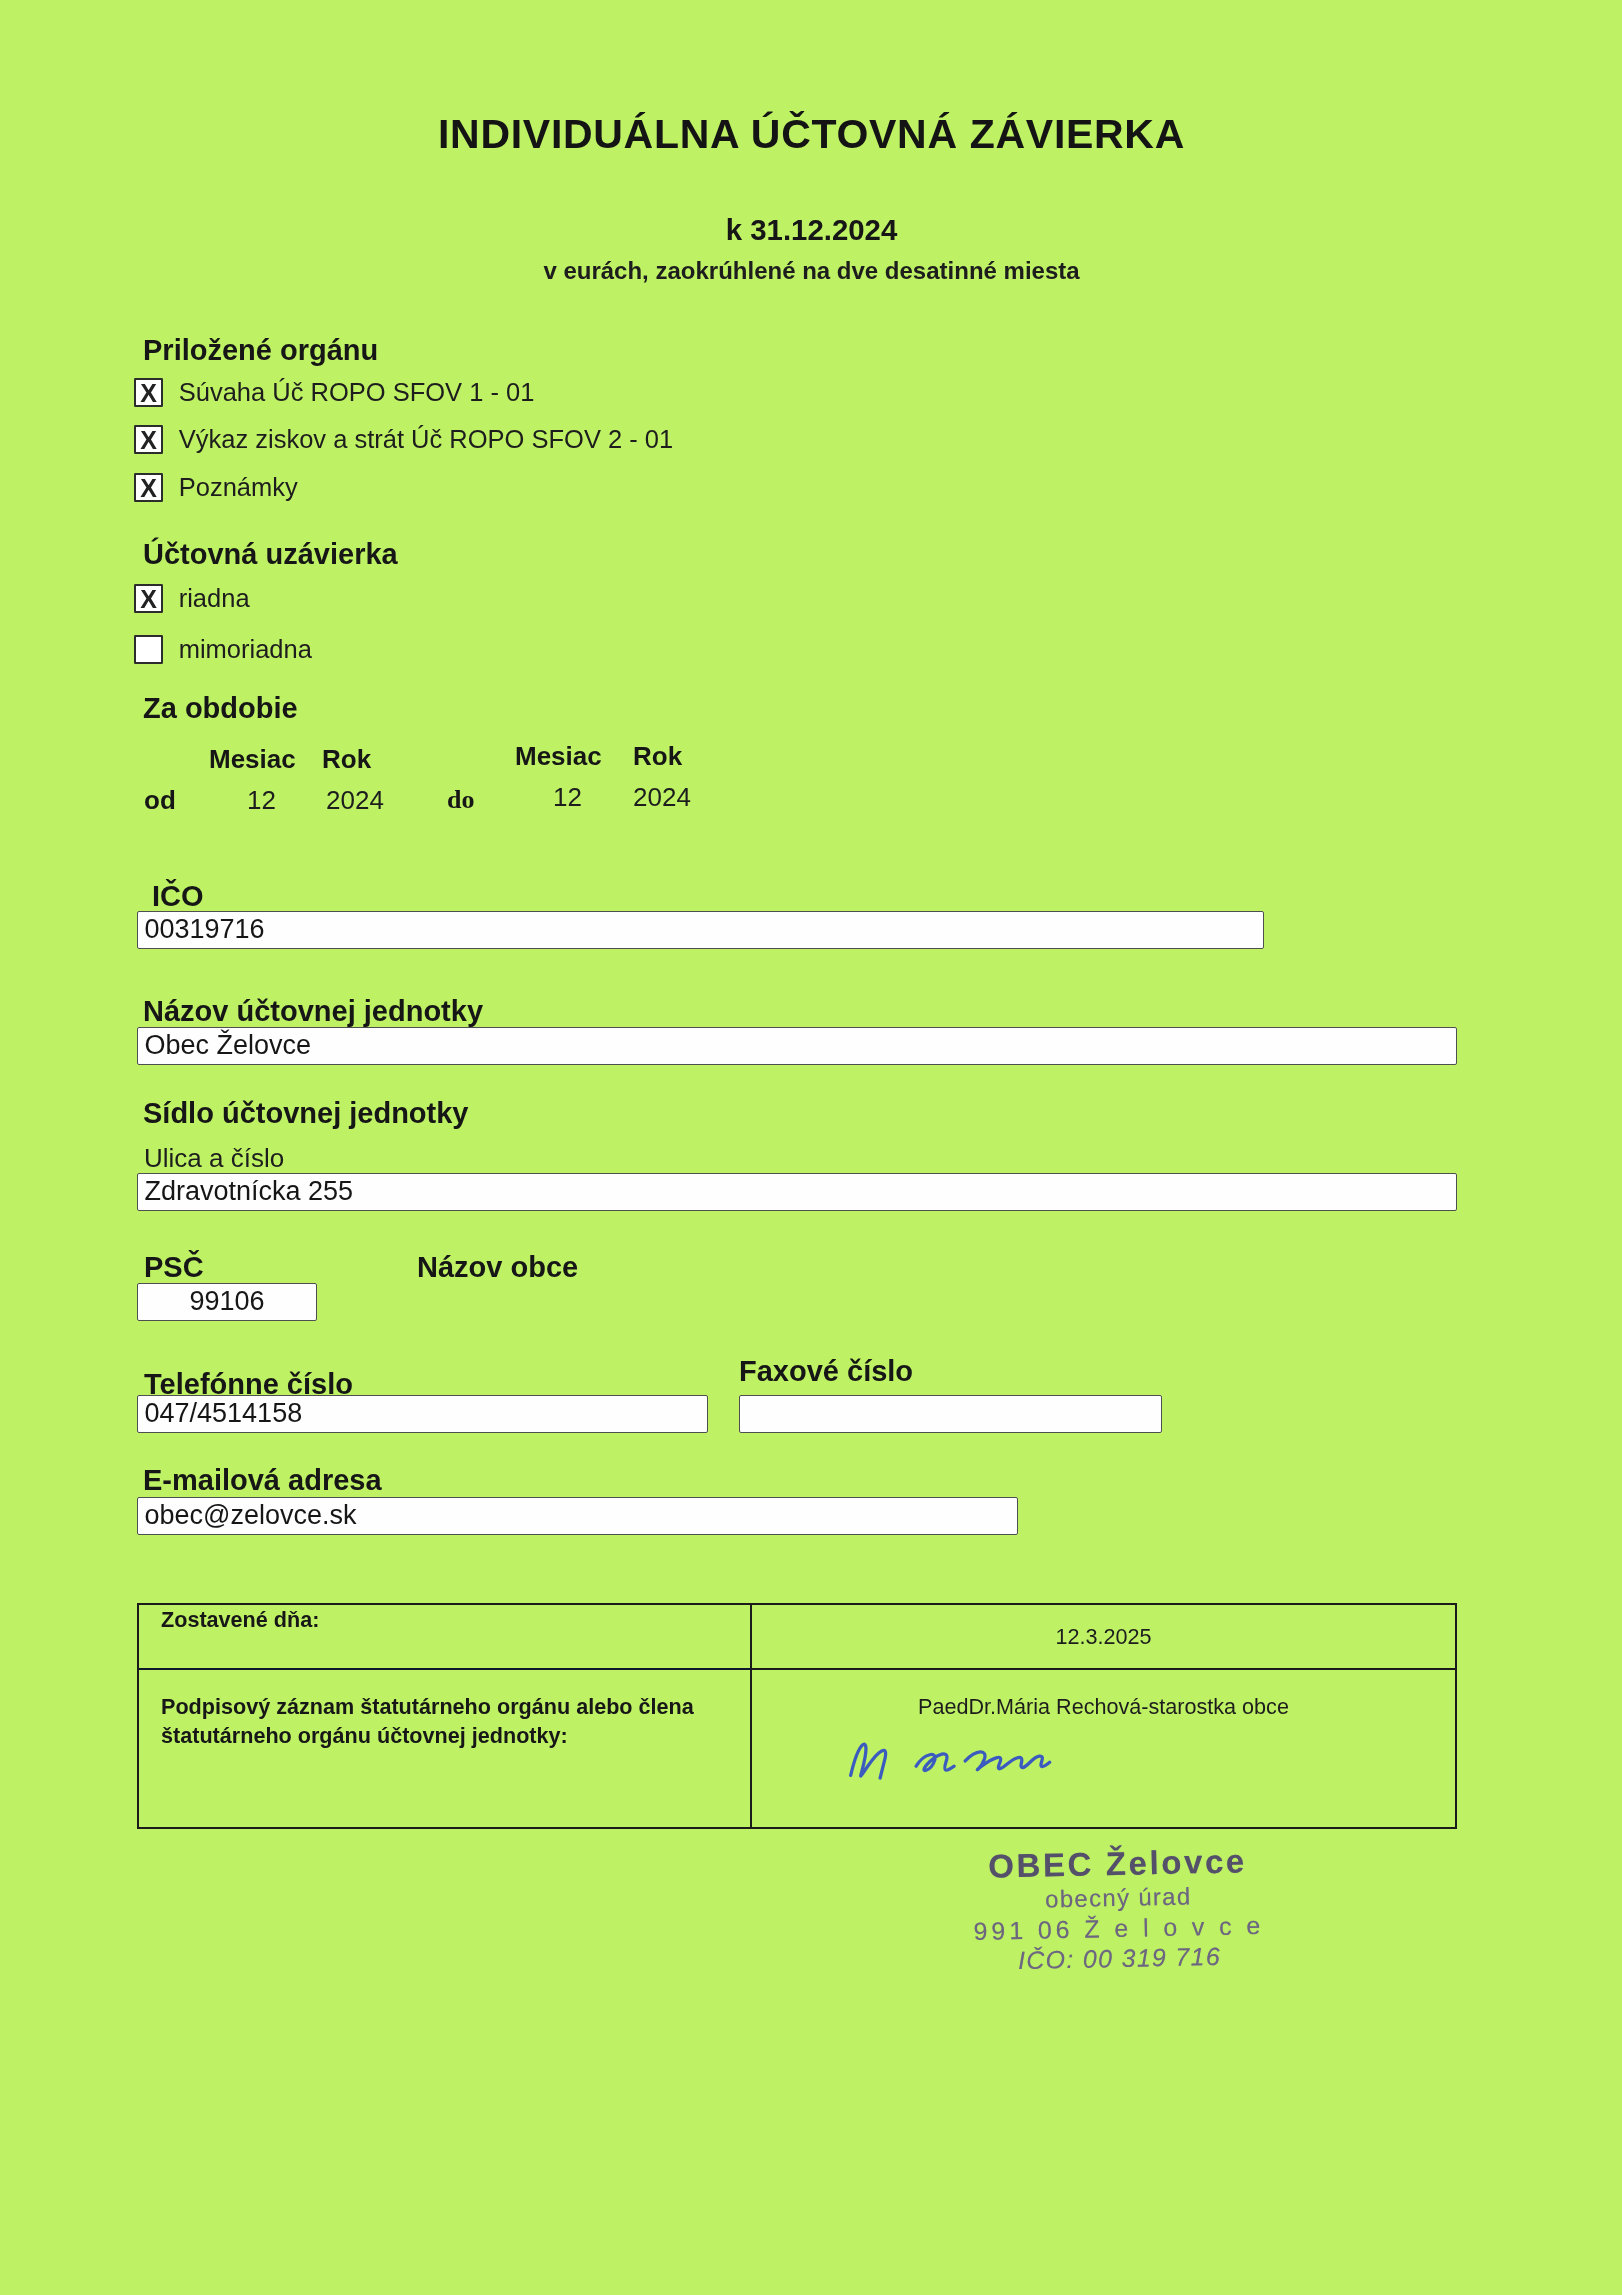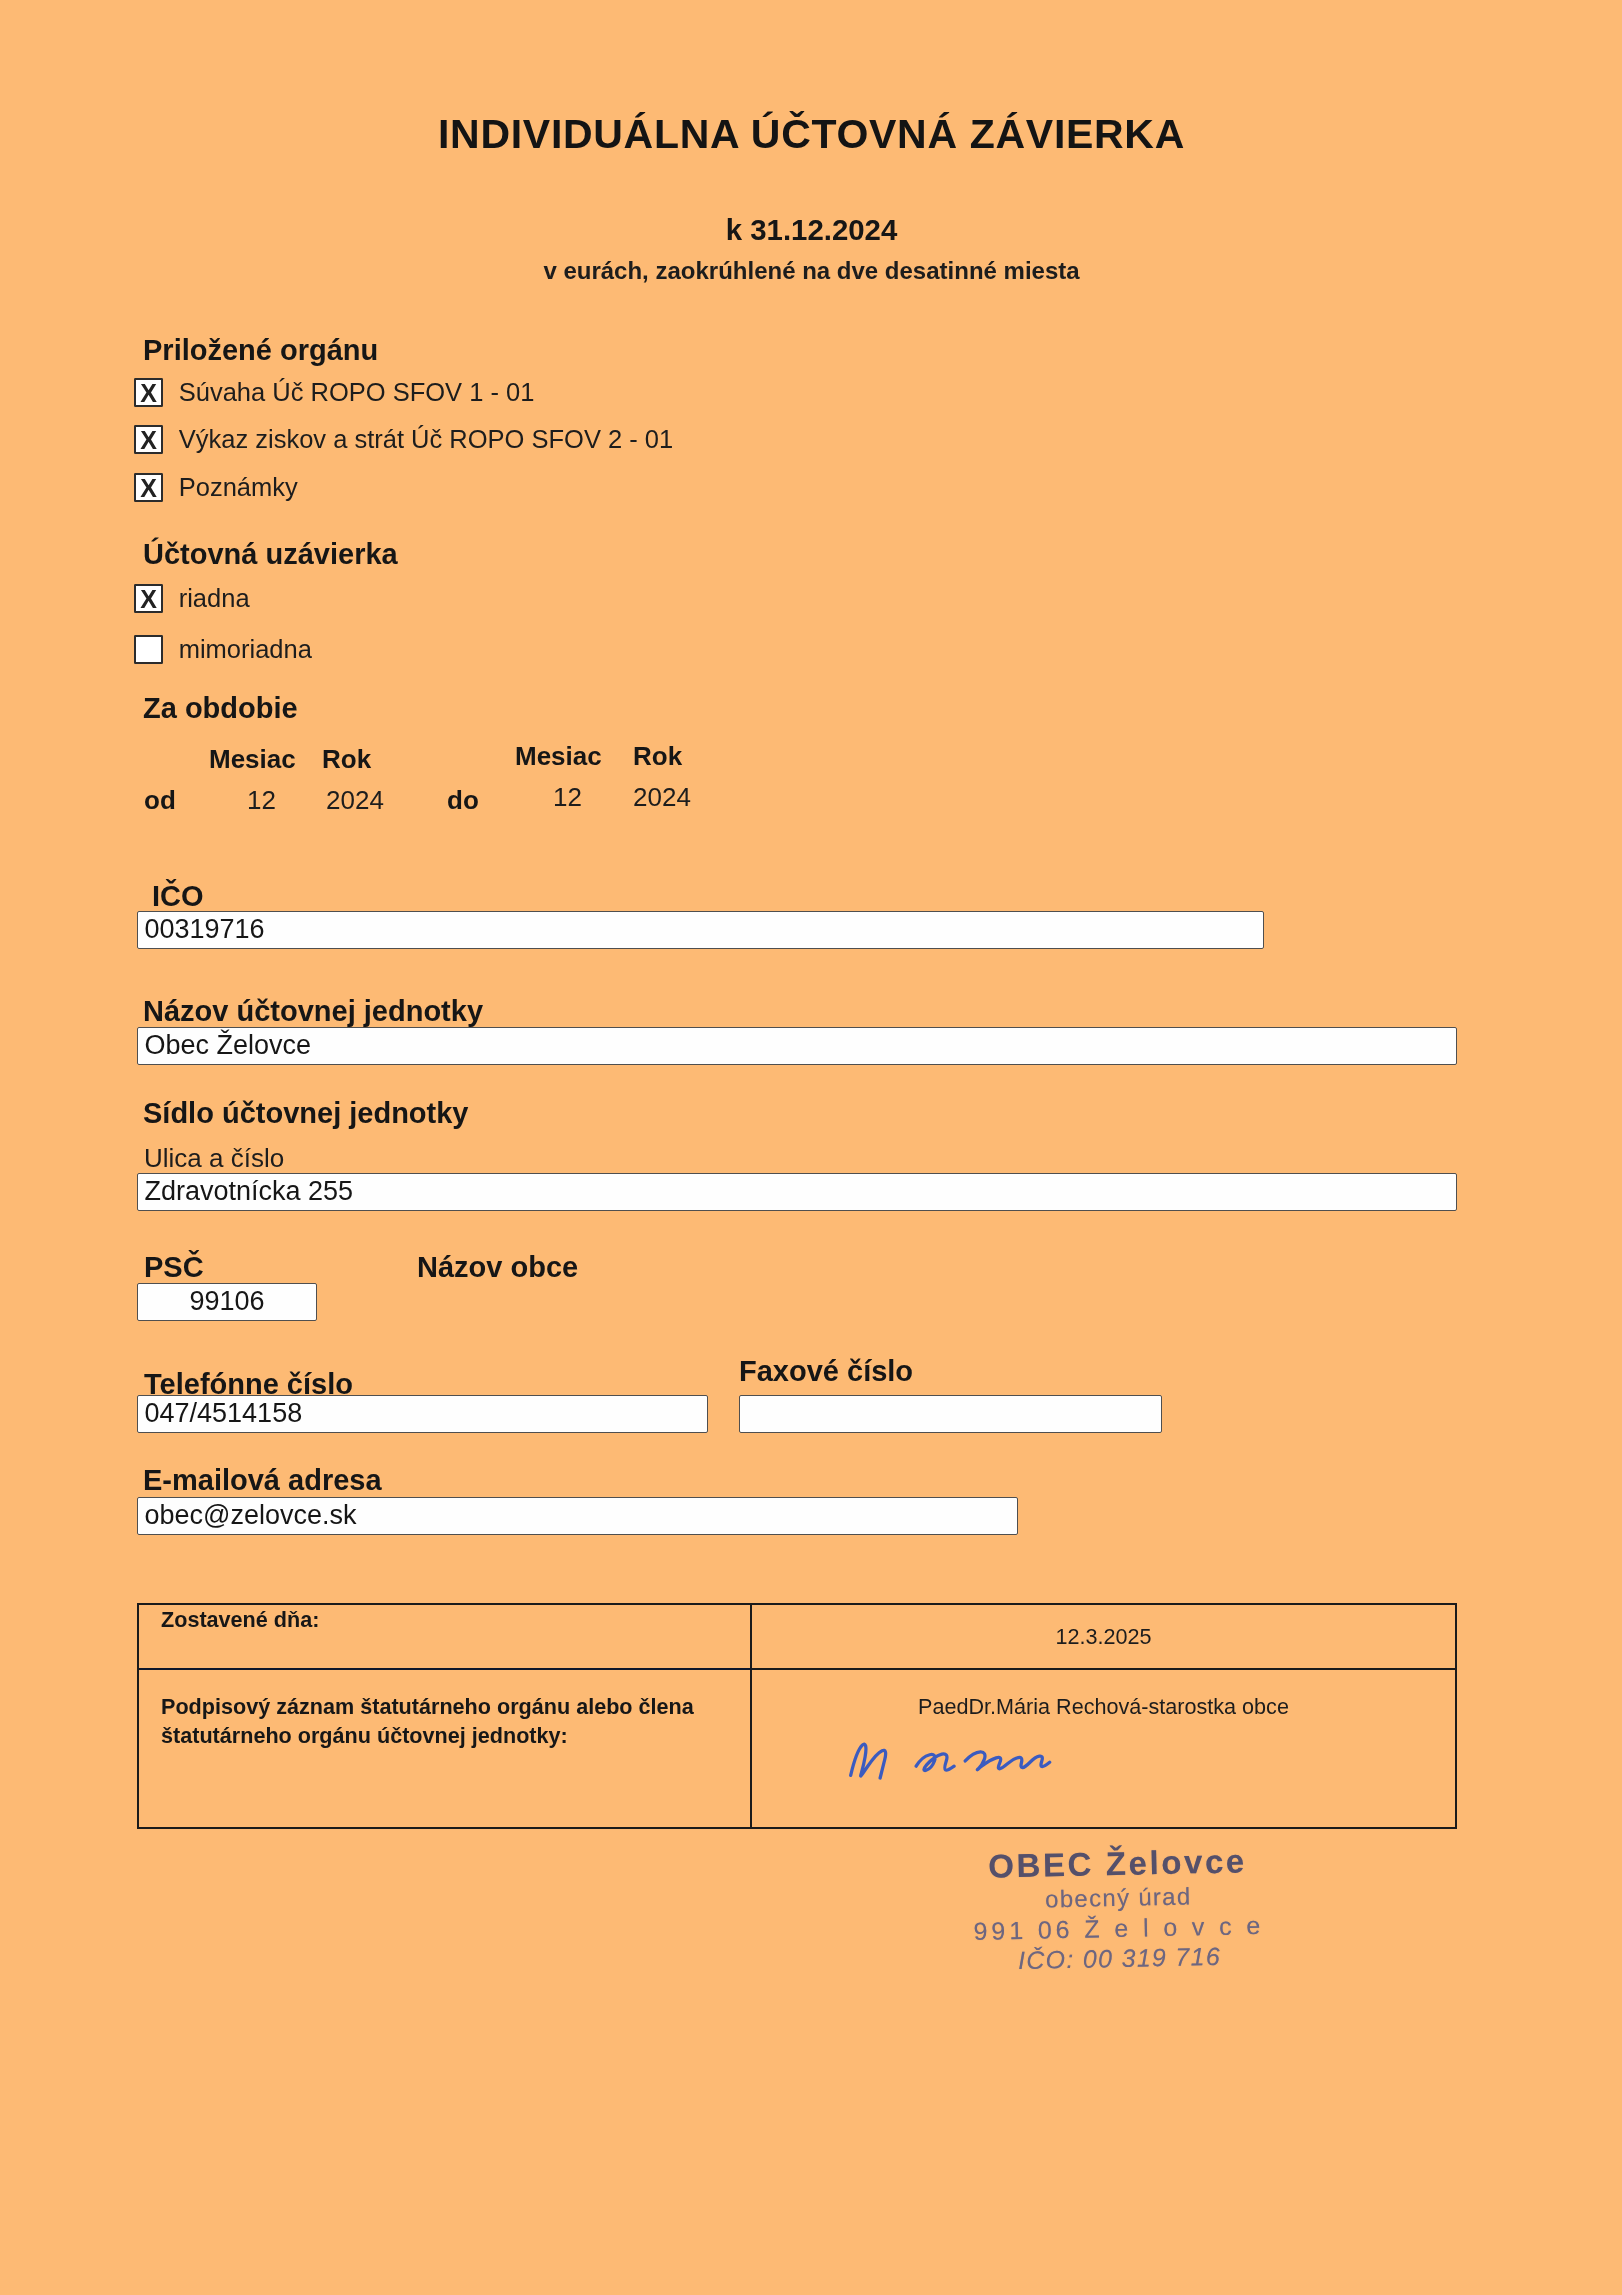--- a/index.html
+++ b/index.html
@@ -1,20 +1,20 @@
 <!DOCTYPE html>
 <html style="font-size:10.5px"><head>
 <meta charset="utf-8">
 <style>
   * { margin:0; padding:0; box-sizing:border-box; }
   html,body { background:#d9d9d9; }
   body { font-family:"Liberation Sans", sans-serif; color:#1d1d1d; }
   #page {
     position:relative; width:1623px; height:2295px;
-    background:#fdba74; overflow:hidden; margin:0 auto;
+    background:#bef264; overflow:hidden; margin:0 auto;
   }
   .abs { position:absolute; }
   .center { left:0; width:100%; text-align:center; }
   .h1 { font-size:41px; font-weight:bold; letter-spacing:0.7px; color:#141414; }
   .h2 { font-size:29.4px; font-weight:bold; color:#161616; }
   .lbl { font-size:29px; font-weight:bold; color:#161616; }
   .txt { font-size:26px; color:#1d1d1d; }
   .subtle { font-size:24px; font-weight:bold; }
   .cbrow { display:flex; align-items:center; gap:15.7px; }
   .cb {
@@ -95,21 +95,21 @@
   <div class="abs lbl" style="left:143px; top:692px;">Za obdobie</div>
 
   <div class="abs lbl" style="left:209px; top:744px; font-size:26px;">Mesiac</div>
   <div class="abs lbl" style="left:322px; top:744px; font-size:26px;">Rok</div>
   <div class="abs lbl" style="left:515px; top:741px; font-size:26px;">Mesiac</div>
   <div class="abs lbl" style="left:633px; top:741px; font-size:26px;">Rok</div>
 
   <div class="abs lbl" style="left:144px; top:785px; font-size:26px;">od</div>
   <div class="abs txt" style="left:247px; top:785px;">12</div>
   <div class="abs txt" style="left:326px; top:785px;">2024</div>
-  <div class="abs lbl" style="left:447px; top:785px; font-size:26px;">do</div>
+  <div class="abs lbl" style="left:447px; top:785px; font-size:26px;font-family:Liberation Serif, serif;">do</div>
   <div class="abs txt" style="left:553px; top:782px;">12</div>
   <div class="abs txt" style="left:633px; top:782px;">2024</div>
 
   <div class="abs lbl" style="left:152px; top:880px;">IČO</div>
   <div class="fbox" style="left:137px; top:911px; width:1127px;">00319716</div>
 
   <div class="abs lbl" style="left:143px; top:995px;">Názov účtovnej jednotky</div>
   <div class="fbox" style="left:137px; top:1027px; width:1320px;">Obec Želovce</div>
 
   <div class="abs lbl" style="left:143px; top:1097px;">Sídlo účtovnej jednotky</div>

